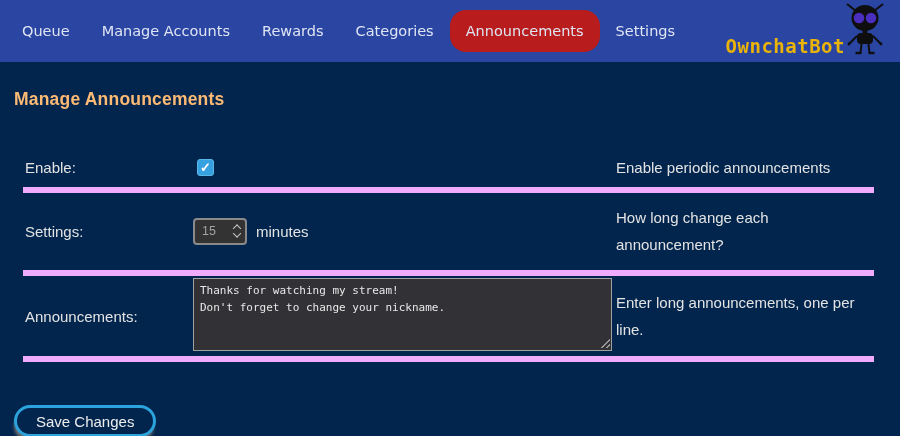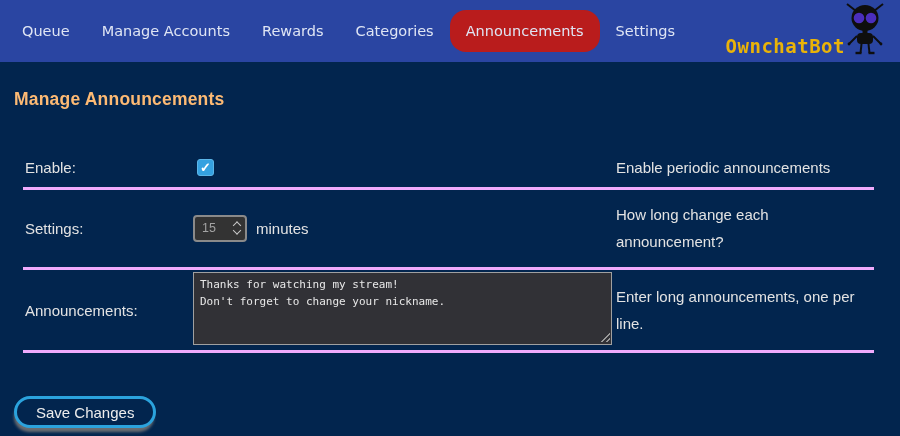--- a/index.html
+++ b/index.html
@@ -57,21 +57,21 @@
     letter-spacing: 0.2px;
   }
 
   table.settings {
     border-collapse: collapse;
     margin: 38px 0 0 9px;
     width: 851px;
     table-layout: fixed;
   }
   table.settings td {
-    border-bottom: 3px solid #f0abfc;
+    border-bottom: 6px solid #f0abfc;
     vertical-align: middle;
     color: #e3e3e3;
     font-size: 15px;
   }
   td.label-cell { padding-left: 2px; }
   td.help-cell  { line-height: 1.8; }
   tr.row-enable td   { padding-top: 6px;  padding-bottom: 6px; }
   tr.row-interval td { padding-top: 11px; padding-bottom: 12px; }
   tr.row-ann td      { padding-top: 2px;  padding-bottom: 2px; }
 

